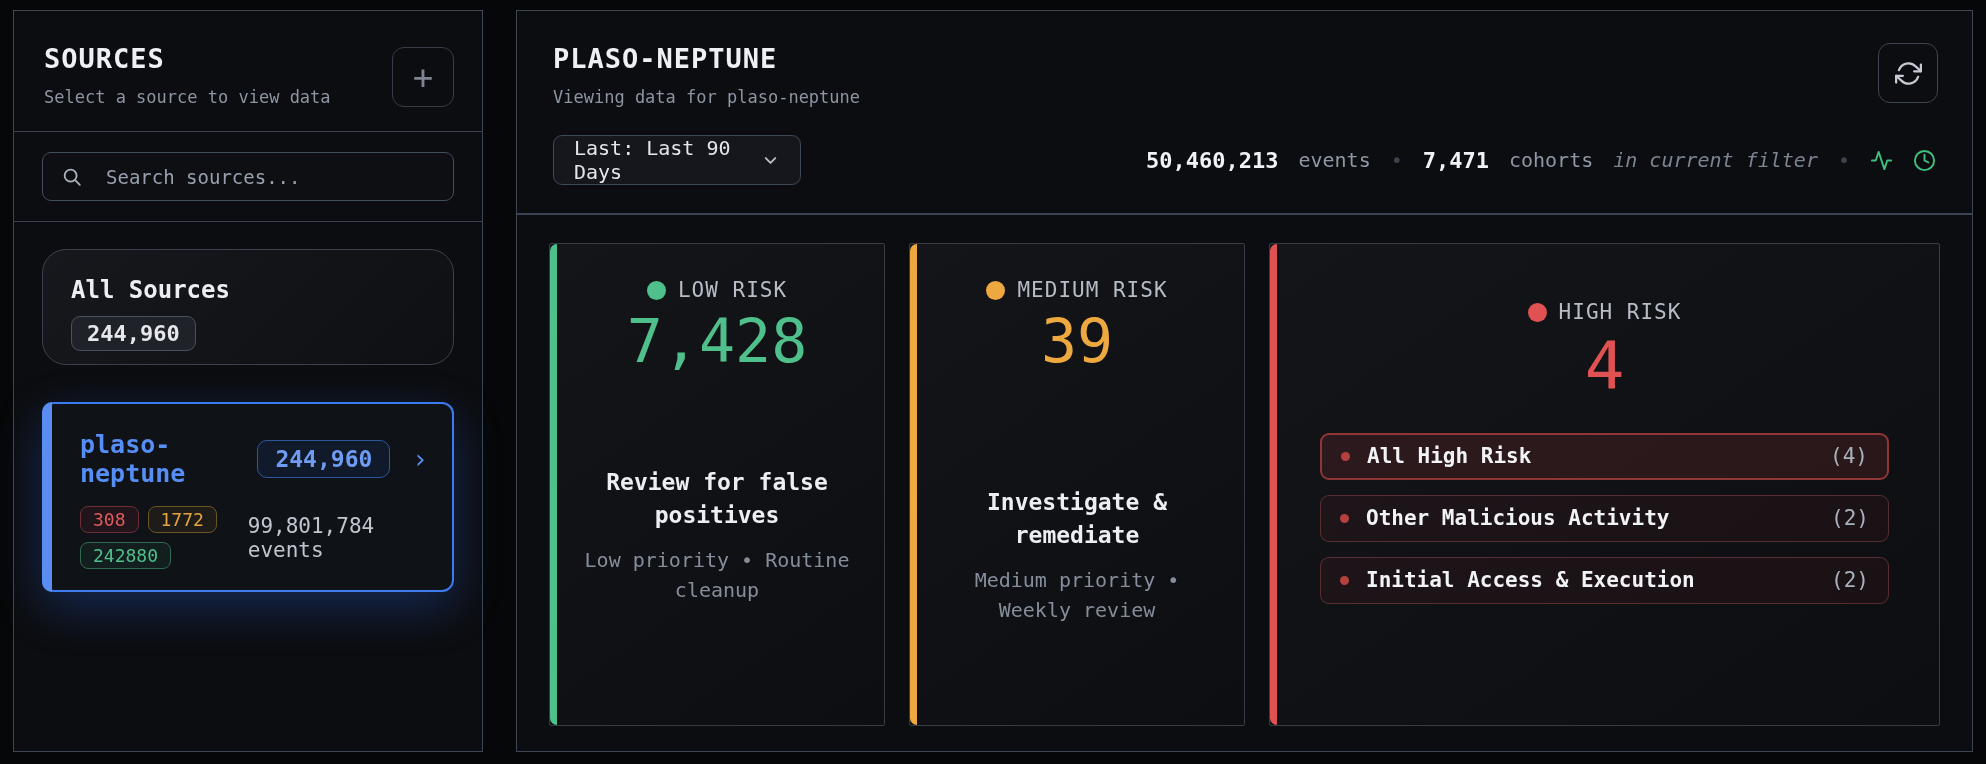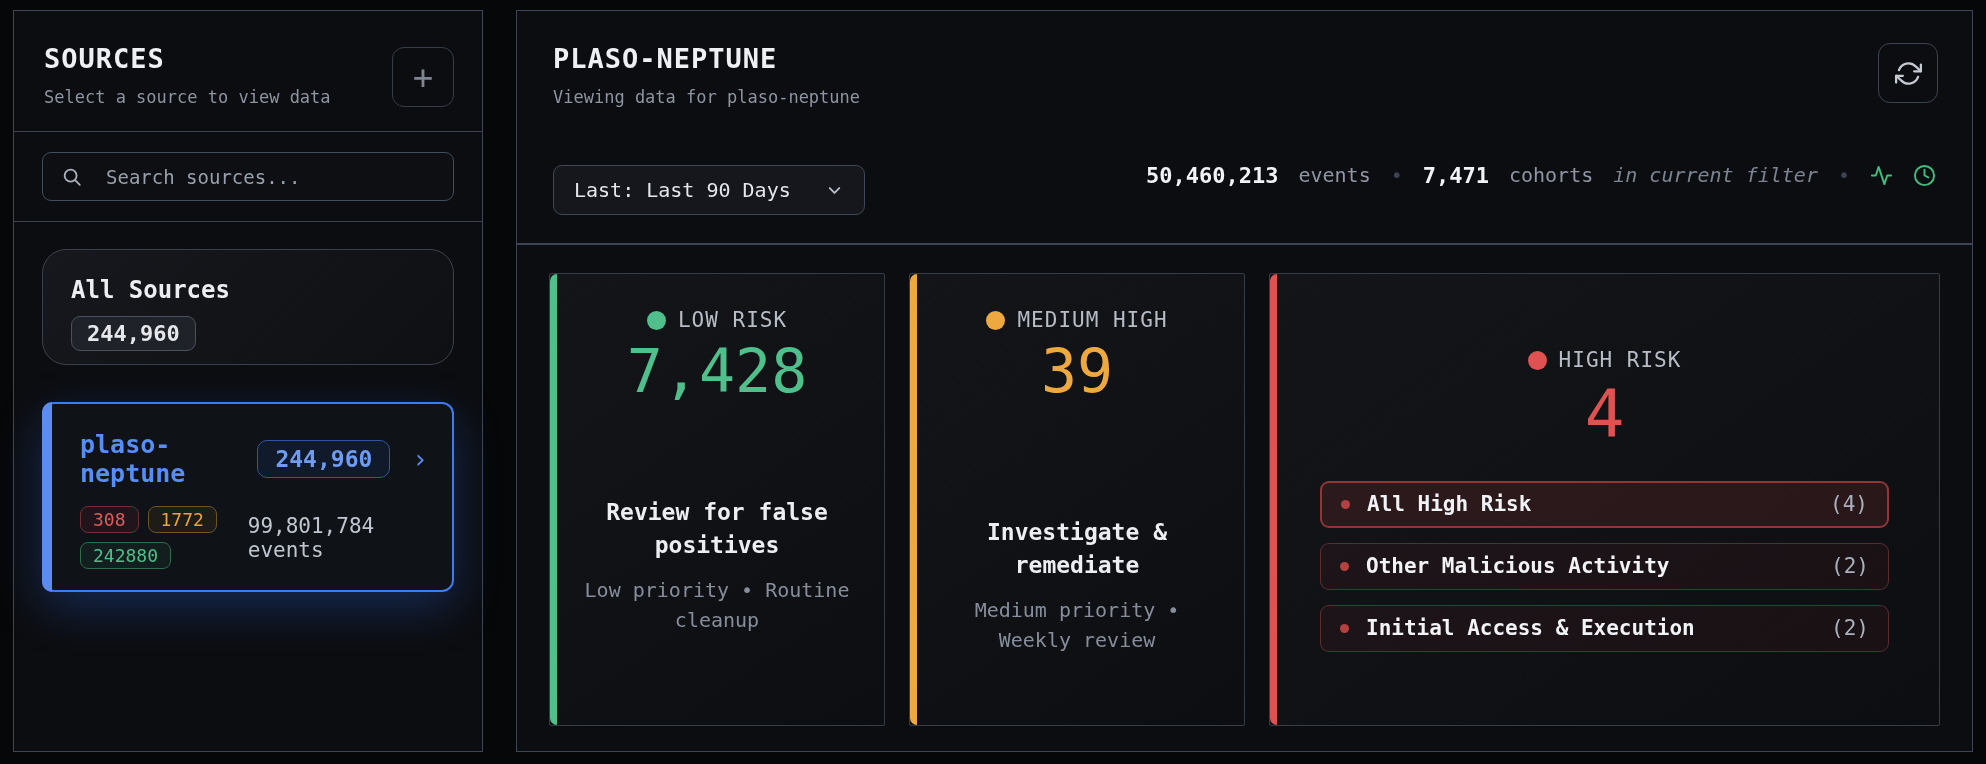--- a/index.html
+++ b/index.html
@@ -92,21 +92,21 @@
     background:transparent; display:flex; align-items:center; justify-content:center;
     cursor:pointer;
   }
   .filter-row { display:flex; align-items:center; padding:28px 36px 0; gap:26px; }
   .select-box {
     height:50px; background:#15171c; border:1px solid #3f4856; border-radius:9px;
     display:flex; align-items:center; justify-content:space-between;
     padding:0 20px; font-size:20px; color:#e3e6ea; cursor:pointer;
   }
   .select-first { width:292px; }
-  .select-last { width:312px;margin-top:30px; }
+  .select-last { width:248px; }
   .stats { margin-left:auto; display:flex; align-items:center; gap:20px; font-size:20px; white-space:nowrap; }
   .stat-strong { font-size:22px; font-weight:bold; color:#f0f2f6; }
   .stat-label { color:#8f97a5; }
   .stat-dot { color:#3c4452; font-size:20px; }
   .stat-scope { font-style:italic; color:#7b8492; }
   .main-divider { margin-top:28px; height:2px; background:#3b4454; width:100%; }
   .cards-row { flex:1; display:flex; gap:24px; padding:28px 32px 25px; }
   .risk-card {
     position:relative;
     border:1px solid #373d47; border-radius:2px;
@@ -127,21 +127,21 @@
   .card-high .risk-dot { background:#e05252; }
   .risk-label { font-size:21px; color:#b7bdc7; letter-spacing:1px; }
   .risk-value { margin-top:6px; font-size:60px; line-height:1.1; }
   .card-low .risk-value { color:#4fc08b; }
   .card-medium .risk-value { color:#eda93f; }
   .card-high .risk-value { color:#e05252; font-size:66px; }
   .risk-action { font-size:23px; font-weight:bold; color:#eceef1; line-height:1.45; padding:0 22px; }
   .card-low .risk-action { margin-top:92px; }
   .card-medium .risk-action { margin-top:112px; }
   .risk-detail { margin-top:12px; font-size:20px; color:#868e9c; line-height:1.5; padding:0 8px; }
-  .card-high .label-row { margin-top:46px; }
+  .card-high .label-row { margin-top:28px; }
   .risk-items { margin-top:30px; width:100%; padding:0 28px; }
   .risk-item {
     display:flex; align-items:center; height:47px;
     border-radius:9px; padding:0 19px; margin-bottom:15px;
     cursor:pointer;
   }
   .risk-item.hot { border:2px solid #8f3636; background:rgba(180,60,60,0.16); }
   .risk-item.normal { border:1px solid rgba(190,90,90,0.38); background:rgba(180,60,60,0.07); }
   .item-bullet { width:9px; height:9px; border-radius:50%; background:#b54040; margin-right:17px; flex:none; }
   .item-label { font-size:21px; font-weight:bold; color:#f2f3f6; }
@@ -257,21 +257,21 @@
       </div>
       <div class="risk-value">7,428</div>
       <div class="risk-action">Review for false positives</div>
       <div class="risk-detail">Low priority • Routine cleanup</div>
     </div>
 
     <div class="risk-card card-medium">
       <div class="accent"></div>
       <div class="label-row">
         <span class="risk-dot"></span>
-        <span class="risk-label">MEDIUM HIGH</span>
+        <span class="risk-label">MEDIUM RISK</span>
       </div>
       <div class="risk-value">39</div>
       <div class="risk-action">Investigate &amp; remediate</div>
       <div class="risk-detail">Medium priority • Weekly review</div>
     </div>
 
     <div class="risk-card card-high">
       <div class="accent"></div>
       <div class="label-row">
         <span class="risk-dot"></span>

